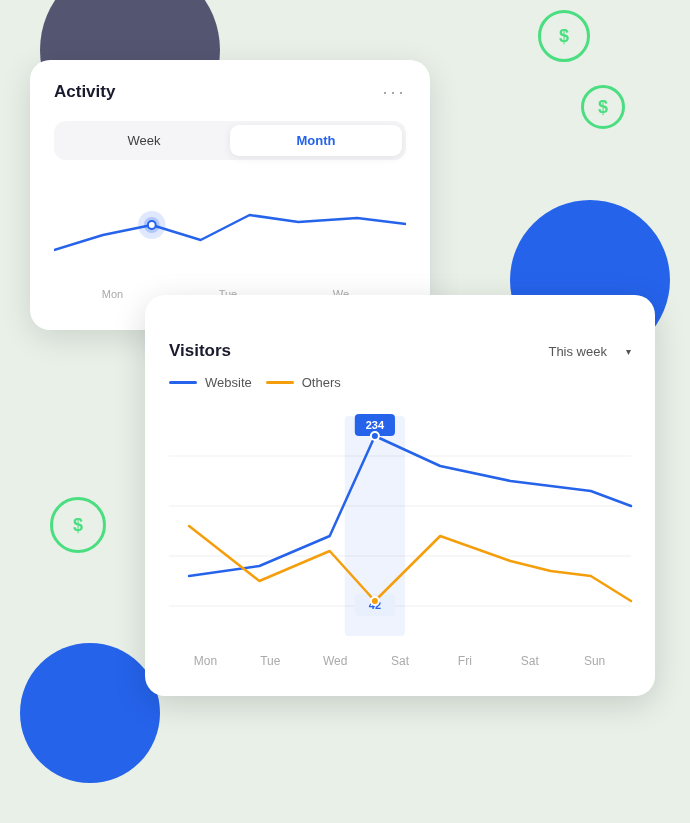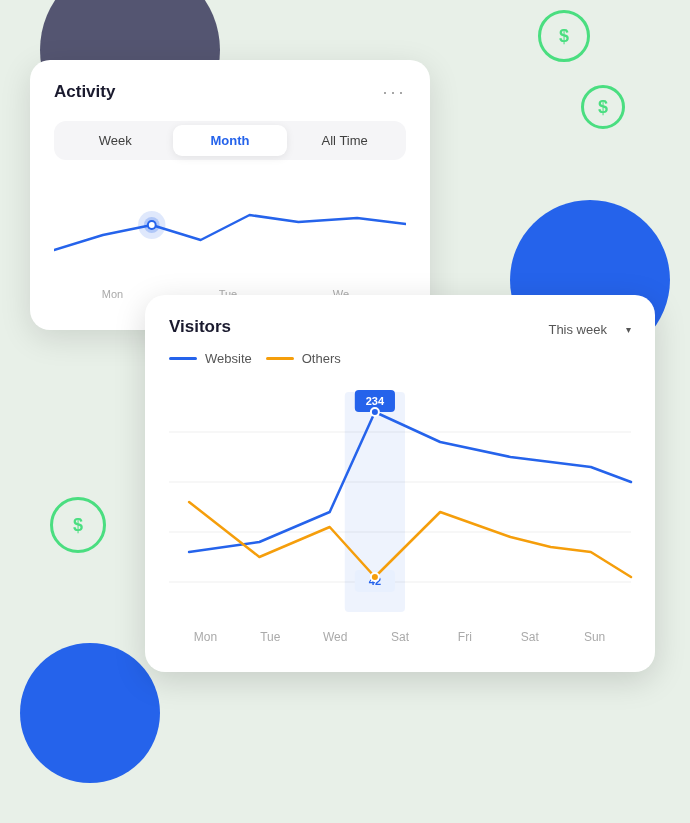--- a/index.html
+++ b/index.html
@@ -148,22 +148,23 @@
       width: 510px;
       background: #fff;
       border-radius: 20px;
       padding: 22px 24px 28px;
       box-shadow: 0 8px 32px rgba(0,0,0,0.15);
       z-index: 20;
     }
     .visitors-header {
       display: flex;
       justify-content: space-between;
-      align-items: flex-end;
+      align-items: center;
       margin-bottom: 14px;
+      margin-top: 24px;
     }
     .visitors-title {
       font-size: 17px;
       font-weight: 700;
       color: #1a1a2e;
     }
     .this-week-btn {
       font-size: 13px;
       color: #555;
       cursor: pointer;
@@ -233,21 +234,20 @@
 
 <div class="activity-card">
   <div class="card-header">
     <span class="card-title">Activity</span>
     <span class="more-dots">···</span>
   </div>
 
   <div class="tab-group">
     <button class="tab-btn">Week</button>
     <button class="tab-btn active">Month</button>
-    <button class="tab-btn">All Time</button>
   </div>
 
   <div class="activity-chart">
     <svg viewBox="0 0 360 100" preserveAspectRatio="none">
 
       <polyline points="0,70 50,55 100,45 150,60 200,35 250,42 310,38 360,44" fill="none" stroke="#2563eb" stroke-width="2.5" stroke-linejoin="round" stroke-linecap="round"></polyline>
 
       <circle cx="100" cy="45" r="14" fill="rgba(37,99,235,0.15)"></circle>
       <circle cx="100" cy="45" r="8" fill="rgba(37,99,235,0.25)"></circle>
       <circle cx="100" cy="45" r="5" fill="#2563eb"></circle>

